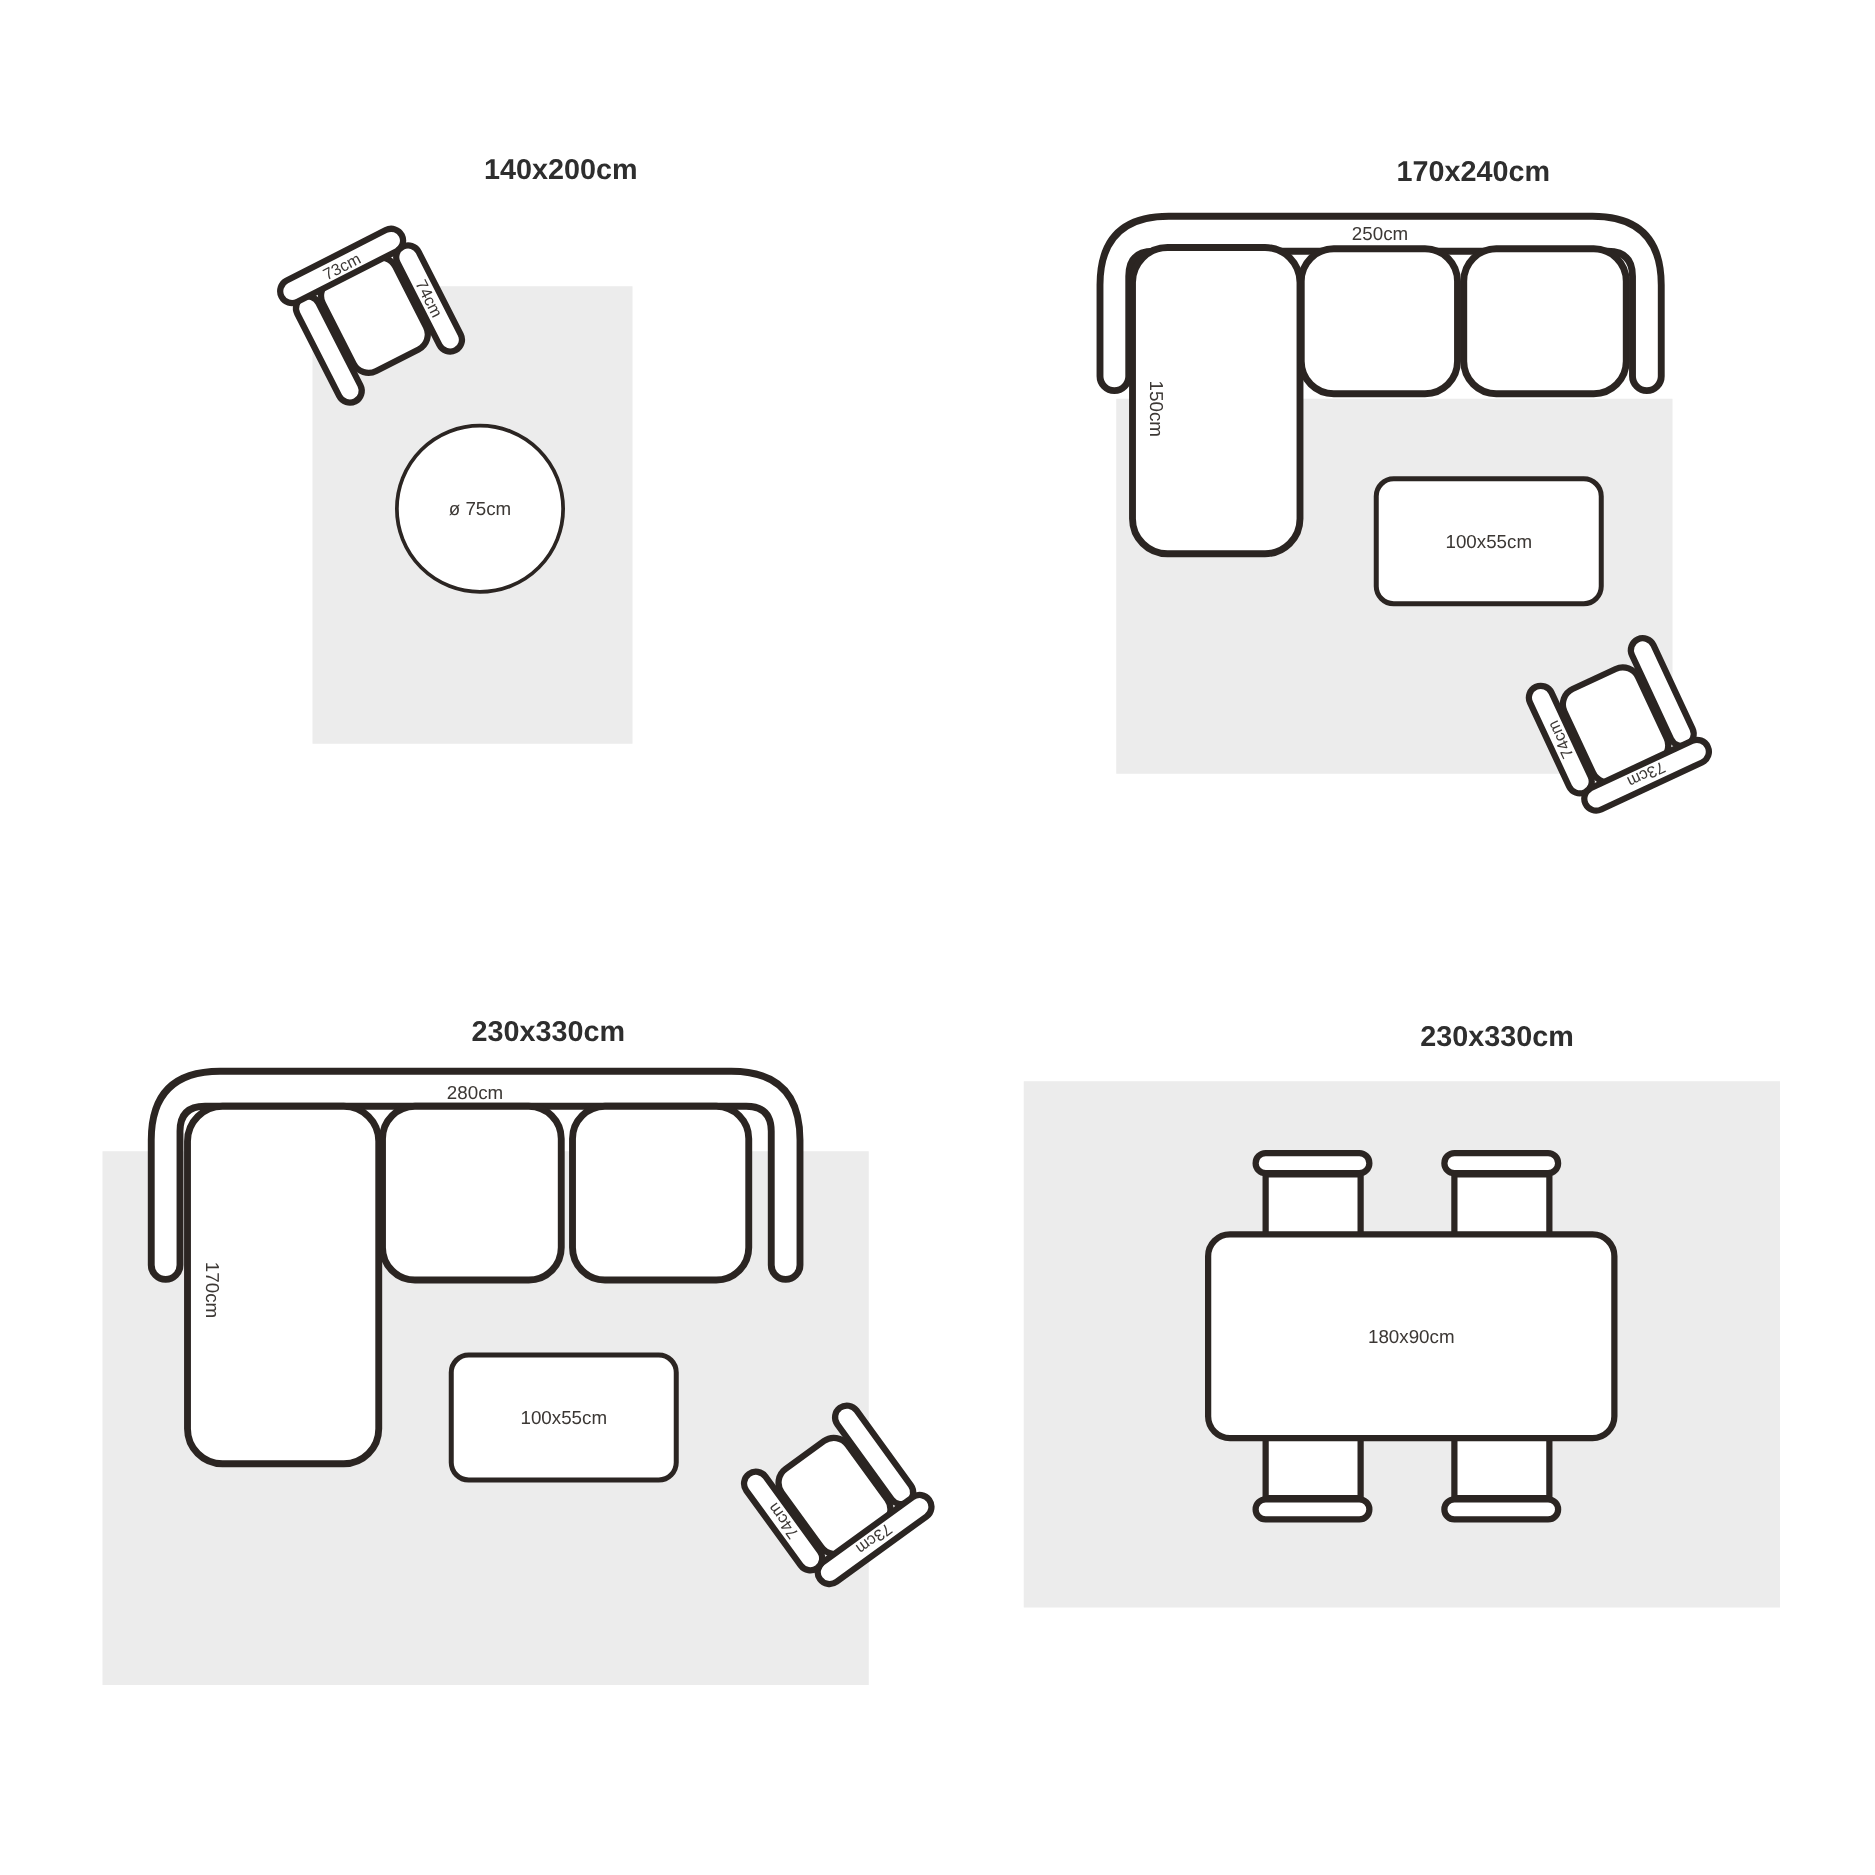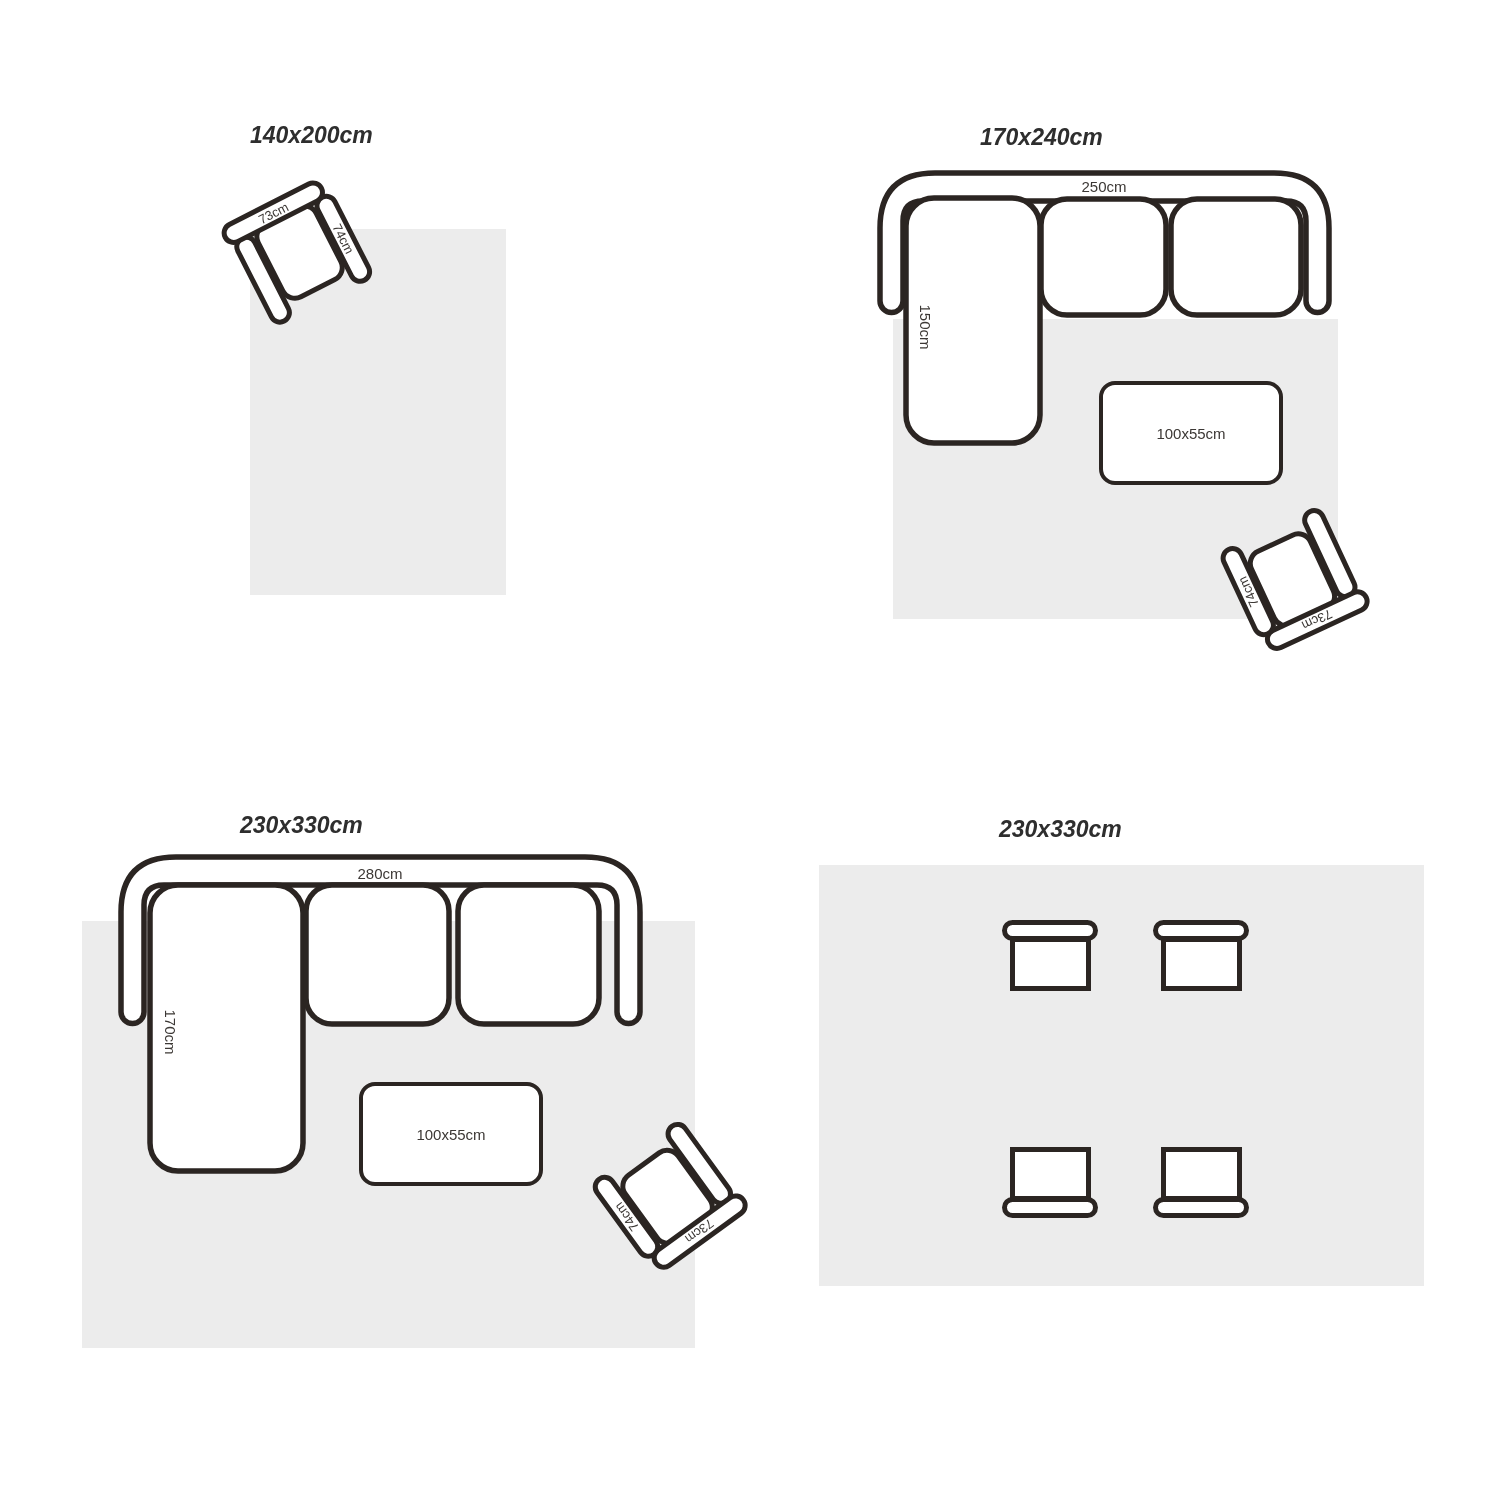--- a/index.html
+++ b/index.html
@@ -1,20 +1,20 @@
 <!DOCTYPE html>
 <html><head>
 <meta charset="utf-8">
 <style>
   html,body{margin:0;padding:0;background:#ffffff;}
   .canvas{position:relative;width:1500px;height:1500px;background:#ffffff;
           font-family:"Liberation Sans",sans-serif;overflow:hidden;}
   .rug{position:absolute;background:#ececec;}
-  .qtitle{position:absolute;width:260px;text-align:left;font-size:23px;line-height:27px;
-          font-weight:700;color:#2e2e2e;font-style:italic;}
+  .qtitle{position:absolute;width:260px;text-align:right;font-size:23px;line-height:27px;
+          font-weight:700;color:#2e2e2e;}
   .flabel{font-size:15px;color:#3c3835;}
   .round-table{position:absolute;background:#fff;border:3px solid #2b2522;border-radius:50%;
           display:flex;align-items:center;justify-content:center;box-sizing:border-box;}
   .coffee-table{position:absolute;width:184px;height:104px;background:#fff;border:4px solid #2b2522;
           border-radius:16px;display:flex;align-items:center;justify-content:center;box-sizing:border-box;}
   .dining-table{position:absolute;left:964px;top:985px;width:330px;height:168px;background:#fff;
           border:5px solid #2b2522;border-radius:20px;display:flex;align-items:center;justify-content:center;
           box-sizing:border-box;}
   
   .armchair{position:absolute;width:118px;height:120px;}
@@ -51,20 +51,23 @@
     <div class="seat"></div>
     <div class="arm arm-l"></div>
     <div class="back">
       <span class="chair-label">73cm</span>
     </div>
     <div class="arm arm-r">
       <span class="chair-label arm-label">74cm</span>
     </div>
   </div>
 
+  <div class="round-table" style="left:316px;top:339px;width:136px;height:136px;">
+    <span class="flabel">ø 75cm</span>
+  </div>
 
   <div class="qtitle" style="left:980px;top:124px;">170x240cm</div>
 
   <div class="rug" style="left:893px;top:319px;width:445px;height:300px;"></div>
 
   <svg class="sofa" style="left:872px;top:165px;" width="466" height="285" viewBox="0 0 466 285">
     <path class="shape" d="M8,63 Q8,8 63,8 H402 Q457,8 457,63 V136 A11.5,11.5 0 0 1 434,136 V56 Q434,36 414,36 H51 Q31,36 31,56 V136 A11.5,11.5 0 0 1 8,136 Z"></path>
     <rect class="shape" x="34" y="33" width="134" height="245" rx="28"></rect>
     <rect class="shape" x="169" y="34" width="125" height="116" rx="26"></rect>
     <rect class="shape" x="299" y="34" width="130" height="116" rx="26"></rect>
@@ -129,14 +132,17 @@
   </div>
   <div class="dchair flip" style="left:1002px;top:1147px;">
     <div class="dseat"></div>
     <div class="dback"></div>
   </div>
   <div class="dchair flip" style="left:1153px;top:1147px;">
     <div class="dseat"></div>
     <div class="dback"></div>
   </div>
 
+  <div class="dining-table">
+    <span class="flabel">180x90cm</span>
+  </div>
 
 </div>
 
 </body></html>

